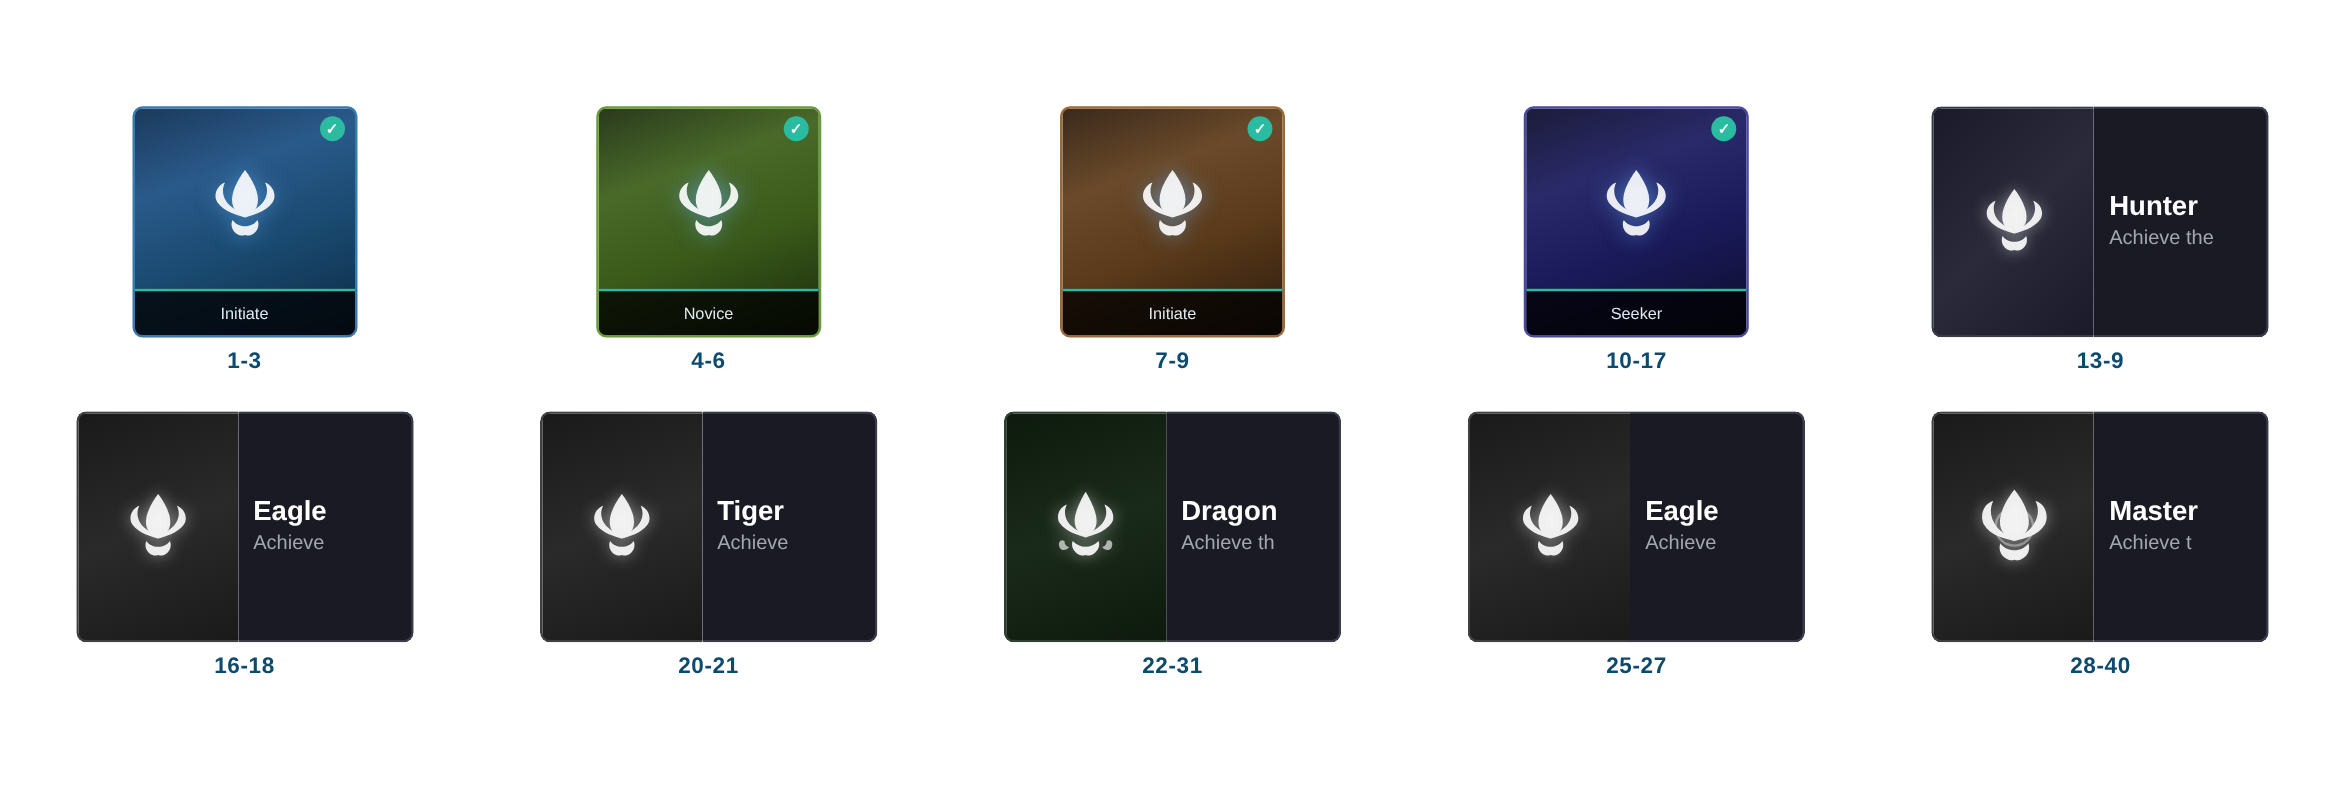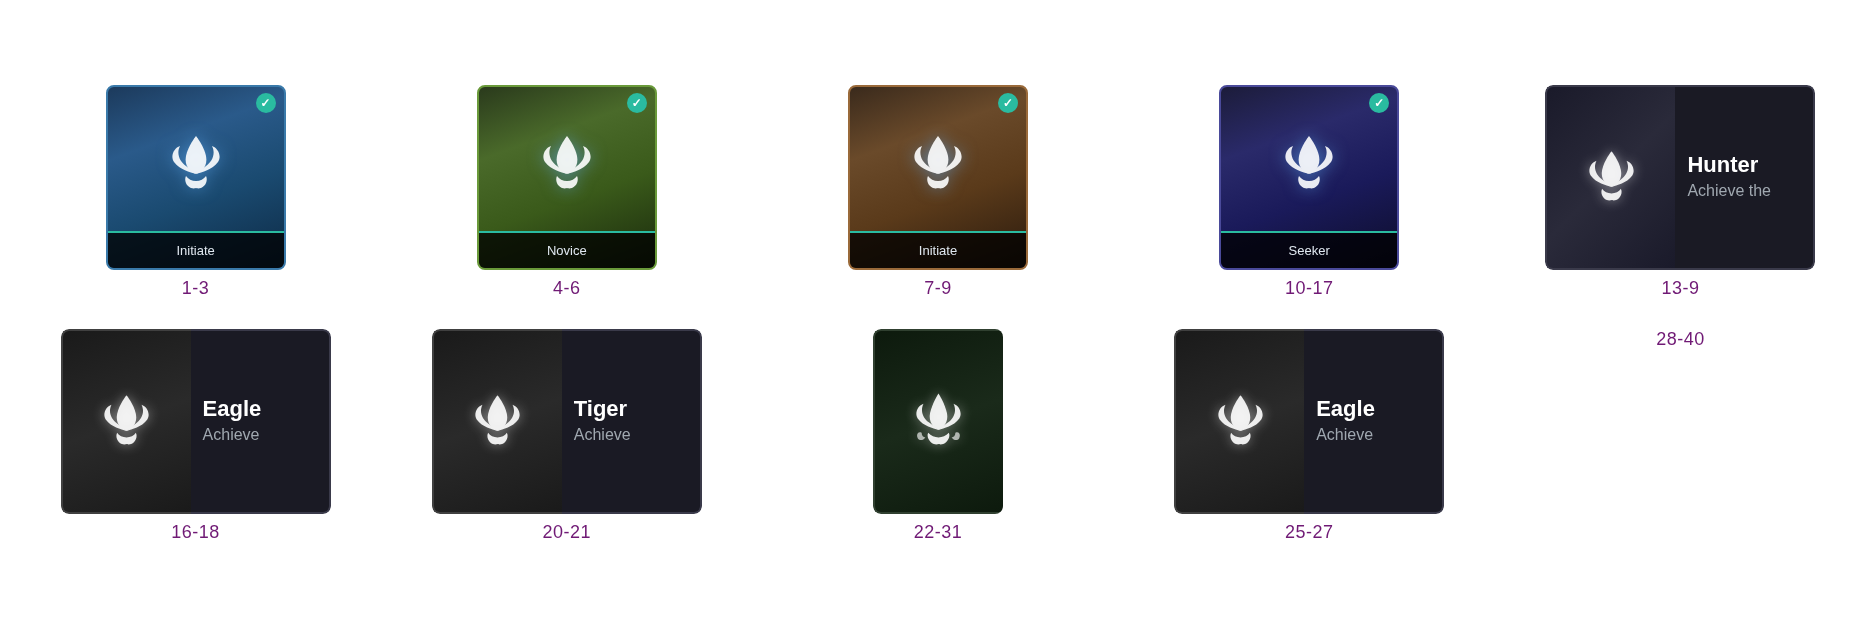--- a/index.html
+++ b/index.html
@@ -138,22 +138,22 @@
     }
 
     .badge-wide .badge-text-part .rank-desc {
       color: #a0a8b0;
       font-size: 16px;
       line-height: 1.3;
     }
 
     .rank-range {
       font-size: 18px;
-      color: #701a75;
-      font-weight: normal;
+      color: #0c4a6e;
+      font-weight: bold;
       letter-spacing: 0.5px;
     }
 
     .badge-single .badge-icon-area {
       padding-top: 10px;
     }
 
     
     .rank-initiate .badge-single {
       background: linear-gradient(160deg, #1c3a5c 0%, #2a5a8a 30%, #1a4a70 60%, #0d2a45 100%);
@@ -367,20 +367,24 @@
       <path d="M40 10 C40 10, 33 21, 31 31 C29 41, 35 47, 40 49 C45 47, 51 41, 49 31 C47 21, 40 10, 40 10Z"></path>
       <path d="M40 49 C34 47, 24 45, 18 37 C14 31, 18 23, 24 21 C20 29, 24 37, 30 41 C34 44, 38 47, 40 49Z"></path>
       <path d="M40 49 C46 47, 56 45, 62 37 C66 31, 62 23, 56 21 C60 29, 56 37, 50 41 C46 44, 42 47, 40 49Z"></path>
       <path d="M29 52 C27 56, 30 62, 35 64 C38 65, 40 64, 40 64 C40 64, 42 65, 45 64 C50 62, 53 56, 51 52 C48 55, 44 57, 40 57 C36 57, 32 55, 29 52Z"></path>
 
       <path d="M22 52 C18 50, 16 54, 18 58 C20 61, 24 60, 26 57 C24 57, 22 55, 22 52Z" opacity="0.7"></path>
       <path d="M58 52 C62 50, 64 54, 62 58 C60 61, 56 60, 54 57 C56 57, 58 55, 58 52Z" opacity="0.7"></path>
     </g>
   </svg>
           </div>
+          <div class="badge-text-part">
+            <div class="rank-title">Dragon</div>
+            <div class="rank-desc">Achieve th</div>
+          </div>
         </div>
       </div>
       <div class="rank-range">22-31</div>
     </div>
     <div class="rank-item rank-sage">
       <div class="badge-container">
         <div class="badge-wide">
           <div class="badge-img-part">
             <svg width="70" height="70" viewBox="0 0 80 80" xmlns="http://www.w3.org/2000/svg">
     <g fill="white" opacity="0.9">
@@ -397,15 +401,35 @@
           </div>
           <div class="badge-text-part">
             <div class="rank-title">Eagle</div>
             <div class="rank-desc">Achieve</div>
           </div>
         </div>
       </div>
       <div class="rank-range">25-27</div>
     </div>
     <div class="rank-item rank-master">
+      <div class="badge-container">
+        <div class="badge-wide">
+          <div class="badge-img-part">
+            <svg width="70" height="70" viewBox="0 0 80 80" xmlns="http://www.w3.org/2000/svg">
+    <g fill="white" opacity="0.9">
+      <path d="M40 8 C40 8, 30 20, 28 32 C26 44, 34 50, 40 52 C46 50, 54 44, 52 32 C50 20, 40 8, 40 8Z"></path>
+      <path d="M40 52 C32 50, 20 48, 14 38 C10 30, 14 20, 22 18 C17 28, 22 38, 28 43 C33 47, 37 50, 40 52Z"></path>
+      <path d="M40 52 C48 50, 60 48, 66 38 C70 30, 66 20, 58 18 C63 28, 58 38, 52 43 C47 47, 43 50, 40 52Z"></path>
+      <path d="M28 54 C26 60, 29 66, 35 68 C38 69, 40 68, 40 68 C40 68, 42 69, 45 68 C51 66, 54 60, 52 54 C49 58, 45 60, 40 60 C35 60, 31 58, 28 54Z"></path>
+
+      <circle cx="40" cy="40" r="16" fill="none" stroke="white" stroke-width="2" opacity="0.4"></circle>
+    </g>
+  </svg>
+          </div>
+          <div class="badge-text-part">
+            <div class="rank-title">Master</div>
+            <div class="rank-desc">Achieve t</div>
+          </div>
+        </div>
+      </div>
       <div class="rank-range">28-40</div>
     </div>
   </div>
 
 </body></html>

